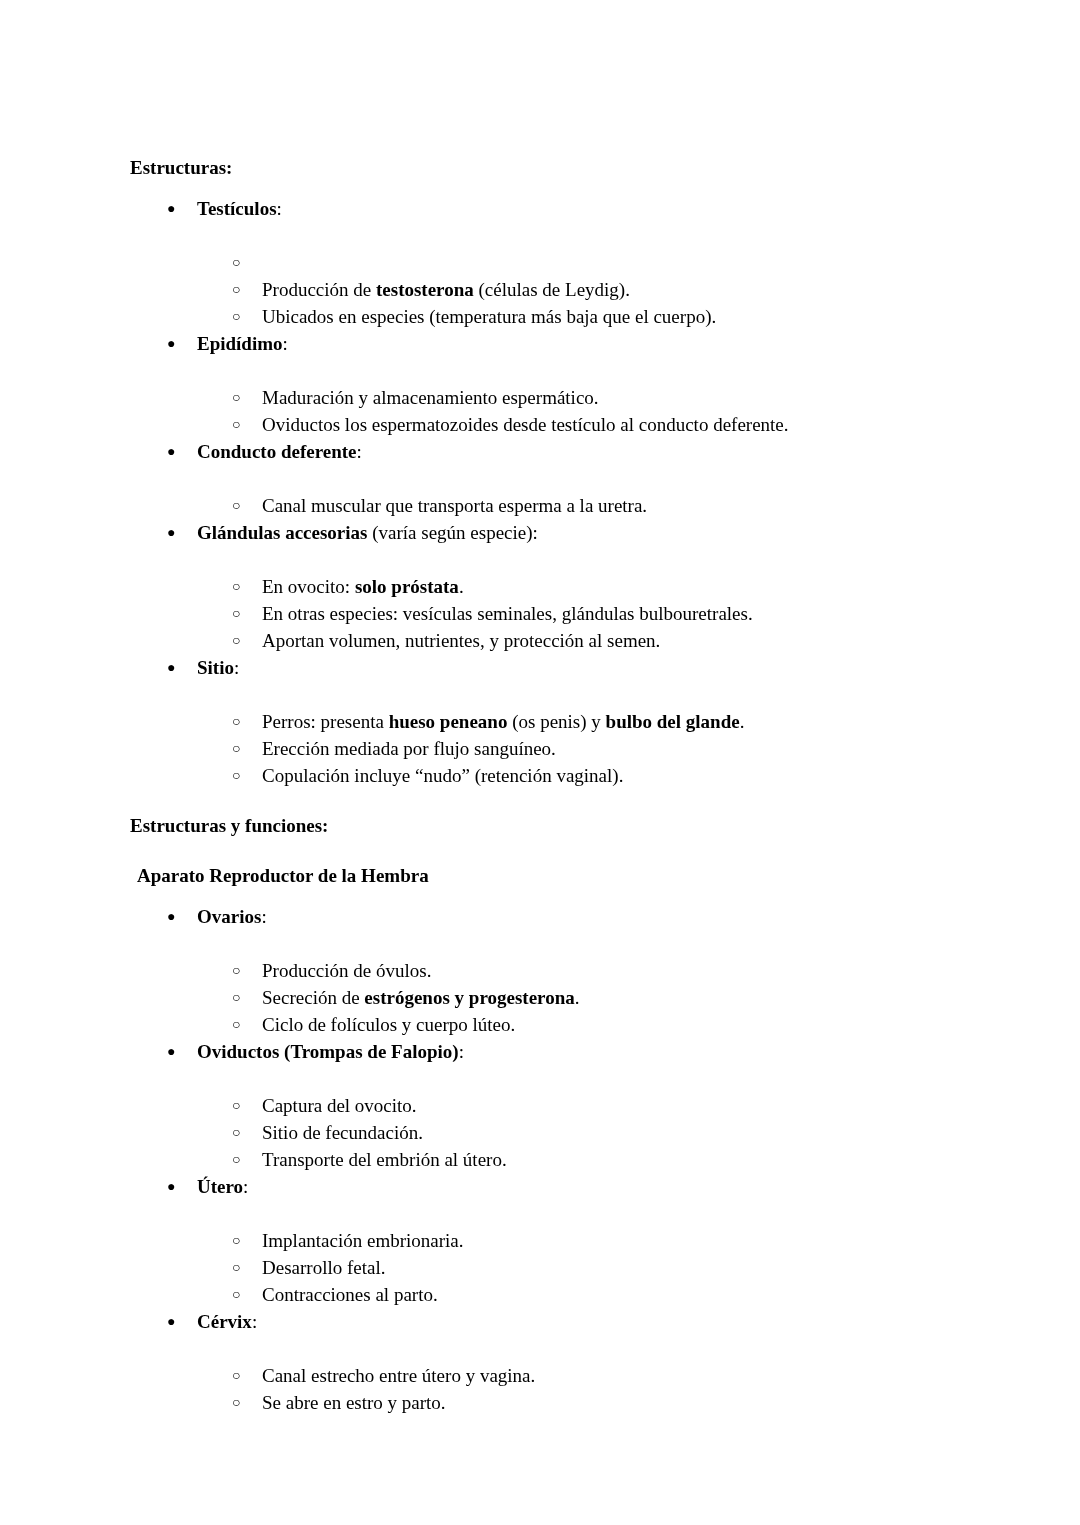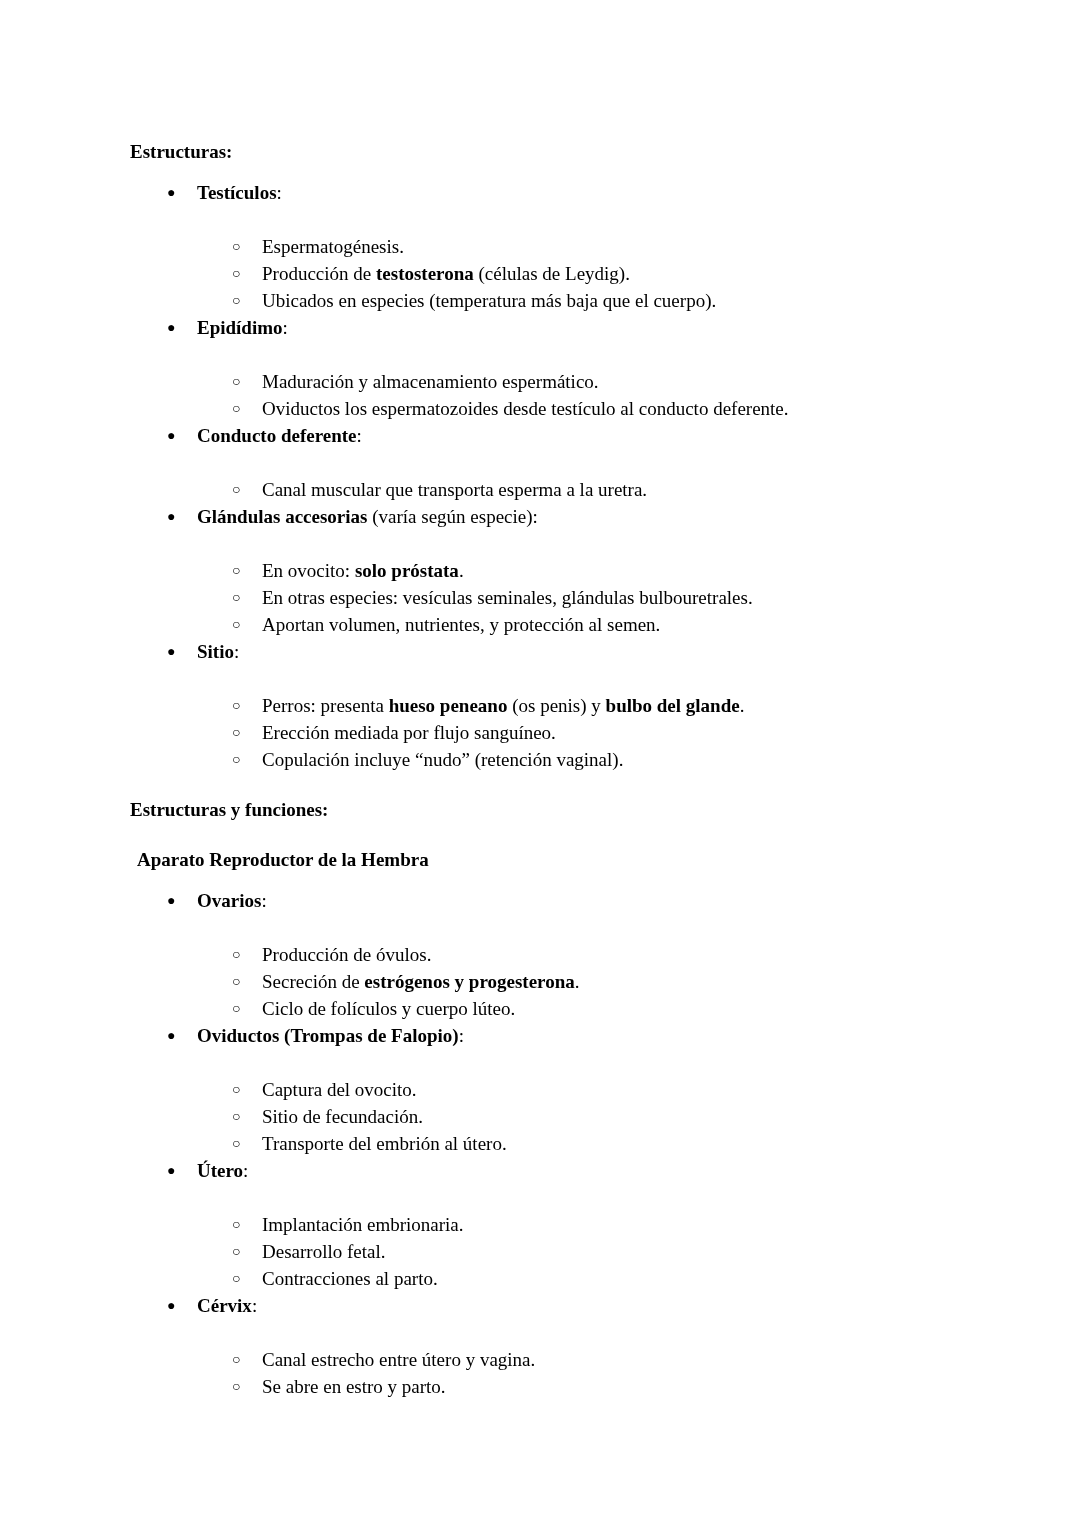--- a/index.html
+++ b/index.html
@@ -17,21 +17,21 @@
     font-family: "Liberation Serif", "DejaVu Serif", serif;
     font-size: 19px;
     line-height: 27px;
     color: #000000;
     overflow: hidden;
   }
   .section-heading {
     font-weight: 700;
     margin: 23px 0 14px 0;
   }
-  .section-heading.first { margin-top: 0; }
+  .section-heading.first { margin-top: 16px; }
   .section-heading.ind { padding-left: 7px; }
   .list { margin: 0; }
   .li-row {
     display: flex;
     align-items: flex-start;
   }
   .li-row.level1 { padding-left: 37px; }
   .li-row.level2 { padding-left: 102px; }
   .bullet {
     flex: none;
@@ -51,21 +51,20 @@
       <div class="section-heading first">Estructuras:</div>
       <div class="list">
         <div>
           <div class="li-row level1">
             <span class="bullet">●</span>
             <span class="li-text"><span class="b">Testículos</span><span>:</span></span>
           </div>
           <div class="sub-list">
             <div class="li-row level2">
               <span class="bullet">○</span>
-              <span class="li-text"><span>Espermatogénesis.</span></span>
             </div>
             <div class="li-row level2">
               <span class="bullet">○</span>
               <span class="li-text"><span>Producción de </span><span class="b">testosterona</span><span> (células de Leydig).</span></span>
             </div>
             <div class="li-row level2">
               <span class="bullet">○</span>
               <span class="li-text"><span>Ubicados en especies (temperatura más baja que el cuerpo).</span></span>
             </div>
           </div>

